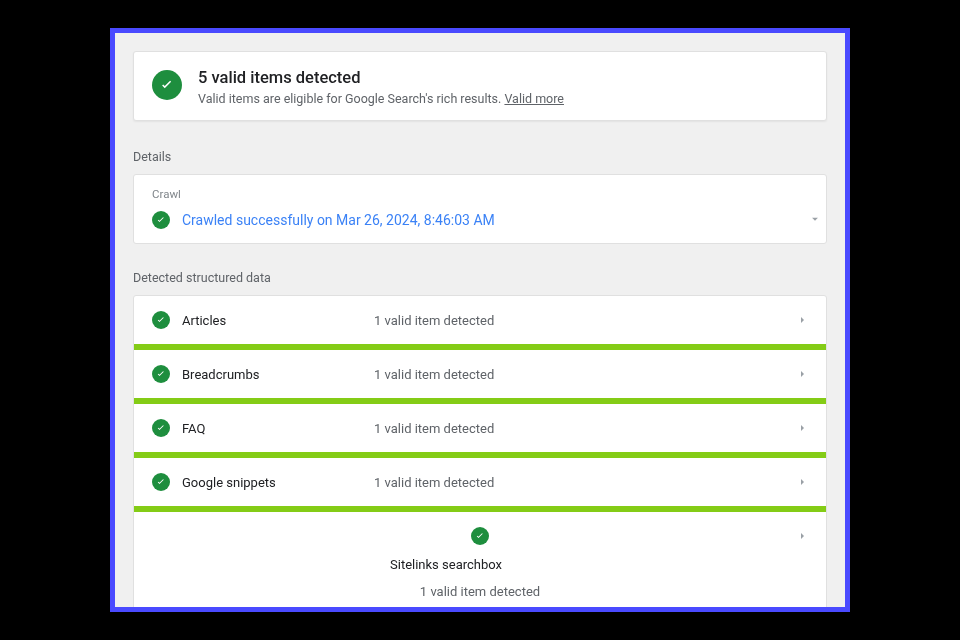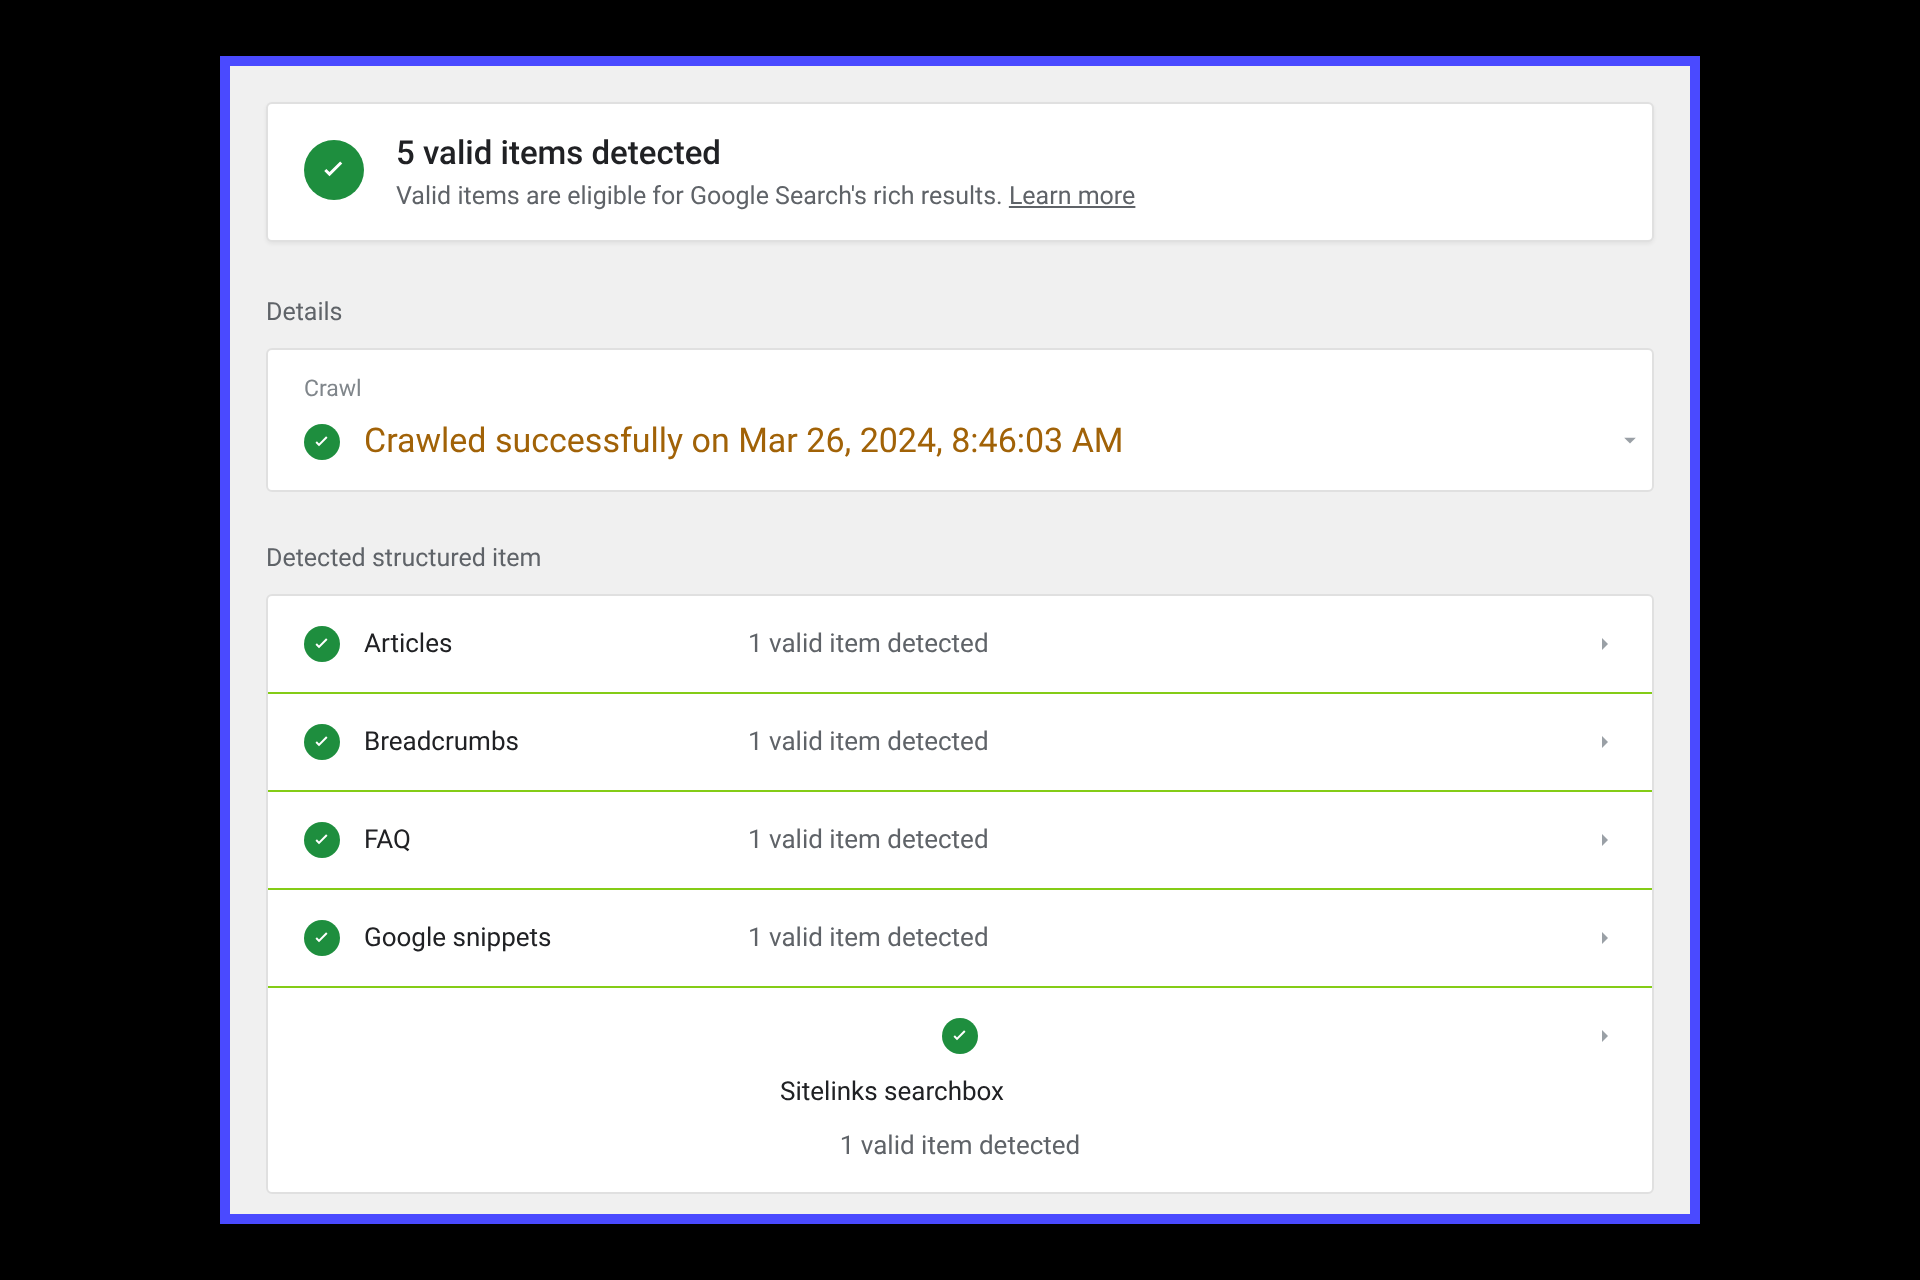--- a/index.html
+++ b/index.html
@@ -103,39 +103,39 @@
       color: #80868b;
       margin-bottom: 10px;
     }
     .crawl-row {
       display: flex;
       align-items: center;
       gap: 12px;
       position: relative;
     }
     .crawl-text {
-      font-size: 17px;
-      color: #a16207;
+      font-size: 14px;
+      color: #3b82f6;
     }
     .chev-wrap {
       position: absolute;
       right: 0;
       color: #9aa0a6;
     }
     .list-card {
       background: #fff;
       border: 1px solid #e0e0e0;
       border-radius: 3px;
     }
     .data-row {
       display: flex;
       align-items: center;
       gap: 12px;
       padding: 15px 18px;
-      border-bottom: 1px solid #84cc16;
+      border-bottom: 6px solid #84cc16;
       position: relative;
       cursor: pointer;
     }
     .data-row:last-child { border-bottom: none; flex-direction: column; }
     .row-name {
       font-size: 13px;
       color: #202124;
       width: 180px;
       flex-shrink: 0;
     }
@@ -157,21 +157,21 @@
   <div class="card">
     <div class="card-top">
       <div class="big-check">
         <svg viewBox="0 0 24 24">
             <path fill="#fff" d="M9 16.2l-3.5-3.5 1.4-1.4L9 13.4l7.1-7.1 1.4 1.4z"></path>
           </svg>
       </div>
       <div>
         <div class="title-line">5 valid items detected</div>
         <div class="sub-line">
-          <span>Valid items are eligible for Google Search's rich results. </span><a href="#" class="learn-more">Learn more</a>
+          <span>Valid items are eligible for Google Search's rich results. </span><a href="#" class="learn-more">Valid more</a>
         </div>
       </div>
     </div>
   </div>
 
   <div class="section-label">Details</div>
 
   <div class="crawl-card">
     <div class="crawl-label">Crawl</div>
     <div class="crawl-row">
@@ -182,21 +182,21 @@
       </div>
       <span class="crawl-text">Crawled successfully on Mar 26, 2024, 8:46:03 AM</span>
       <span class="chev-wrap">
         <svg width="14" height="14" viewBox="0 0 24 24">
             <path fill="currentColor" d="M7 10l5 5 5-5z"></path>
           </svg>
       </span>
     </div>
   </div>
 
-  <div class="section-label">Detected structured item</div>
+  <div class="section-label">Detected structured data</div>
 
   <div class="list-card">
     <div class="data-row">
       <div class="small-check">
           <svg viewBox="0 0 24 24">
             <path fill="#fff" d="M9 16.2l-3.5-3.5 1.4-1.4L9 13.4l7.1-7.1 1.4 1.4z"></path>
           </svg>
         </div>
       <span class="row-name">Articles</span>
       <span class="row-status">1 valid item detected</span>

